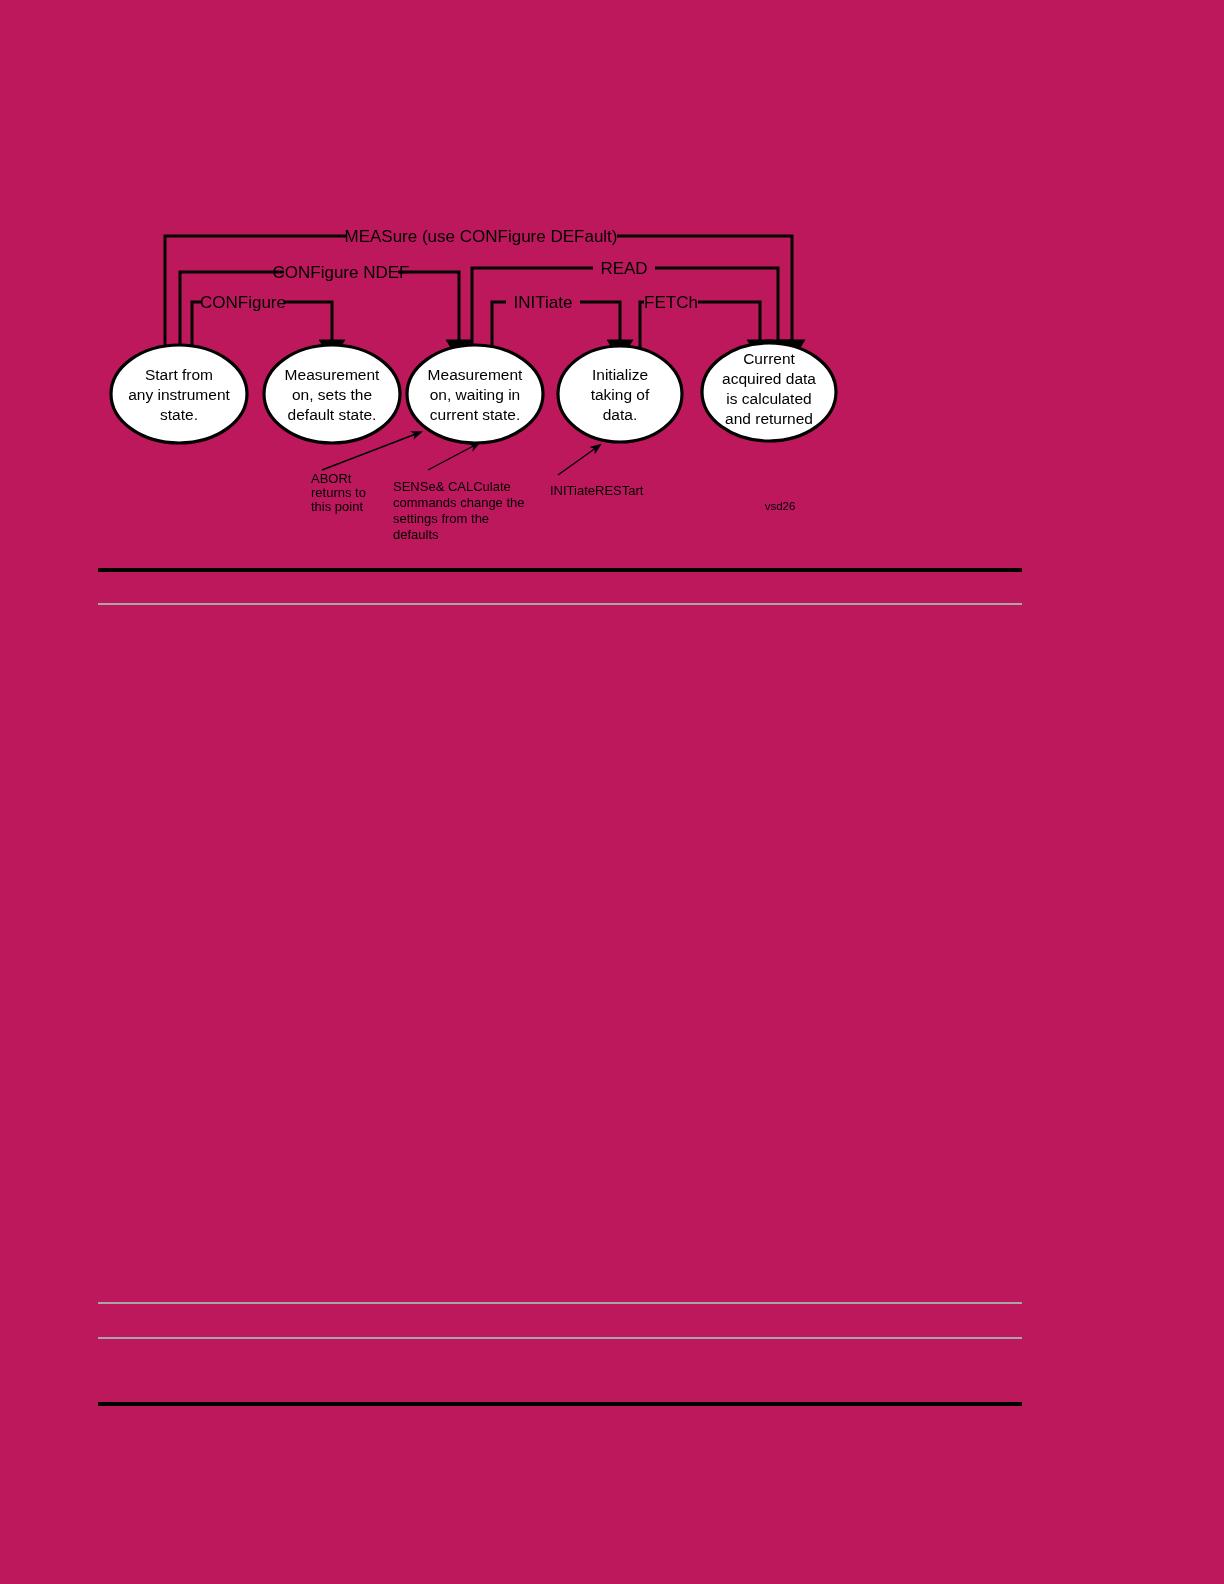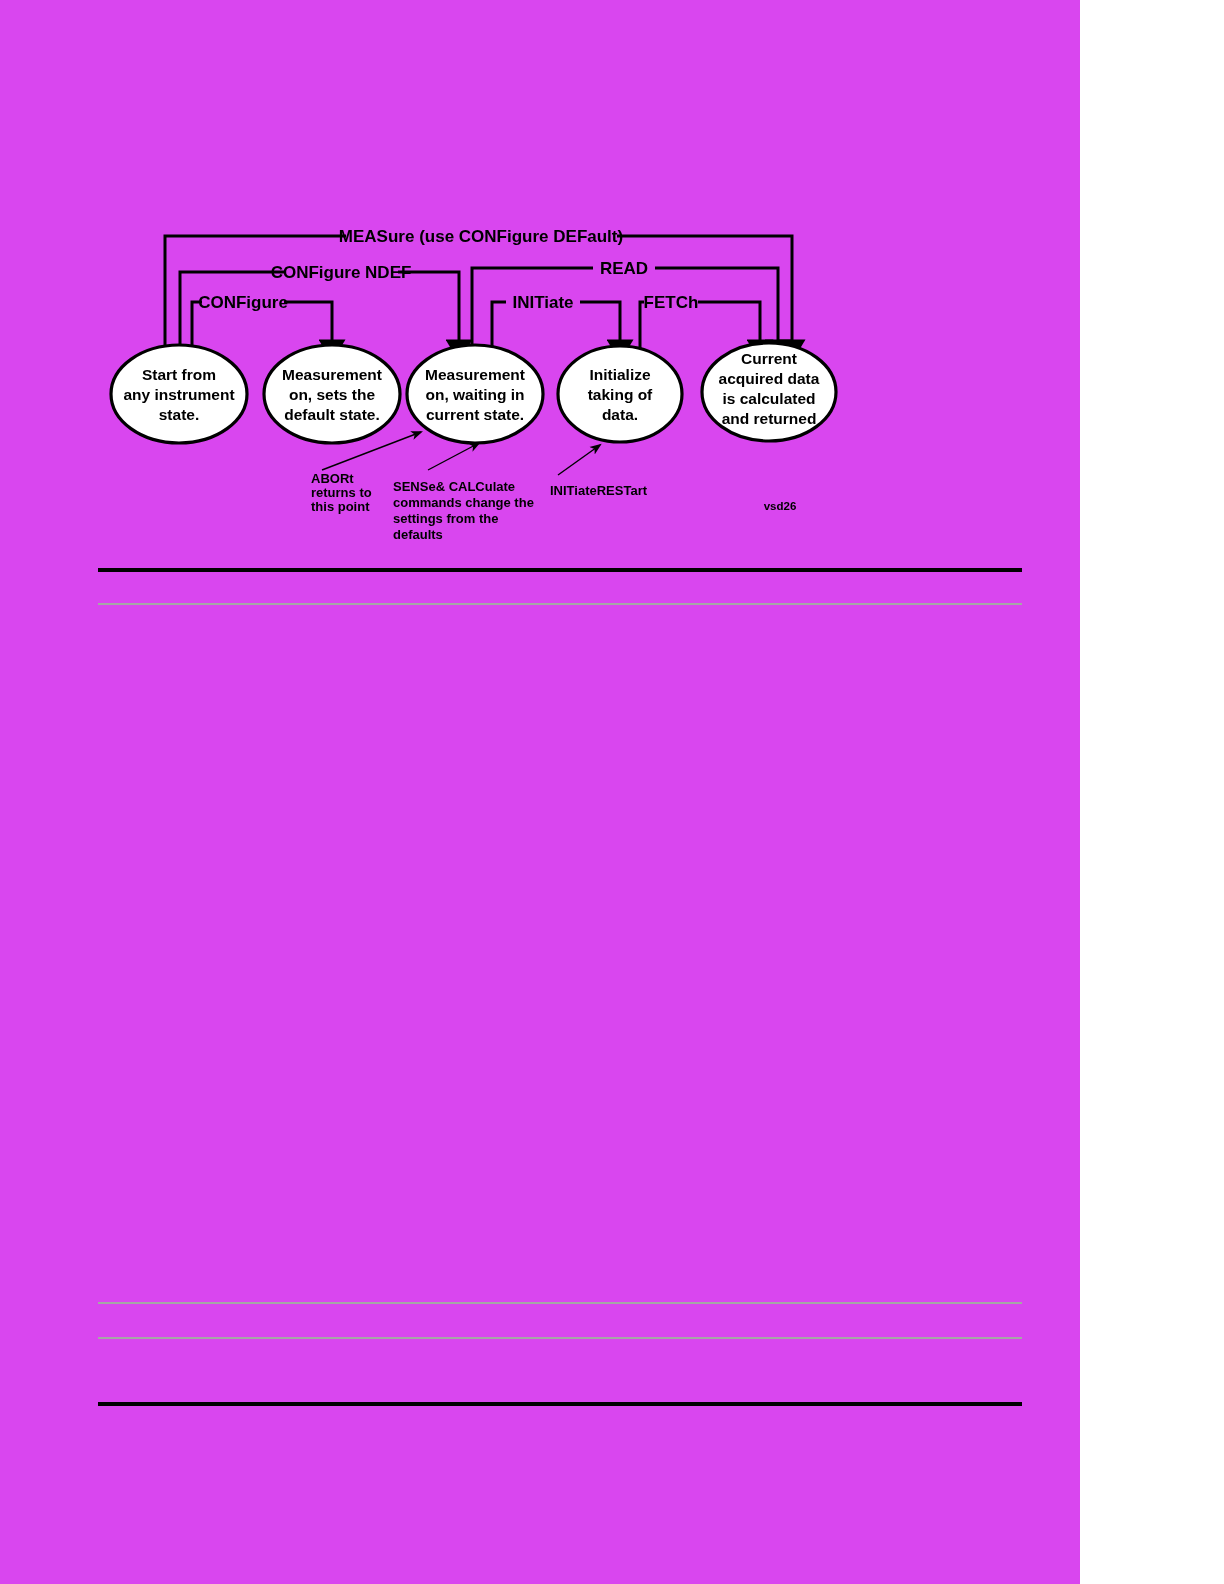--- a/index.html
+++ b/index.html
@@ -13,24 +13,23 @@
     height: 1584px;
     position: relative;
     font-family: "Liberation Sans", sans-serif;
     color: #000000;
     overflow: hidden;
   }
   .page {
     position: absolute;
     left: 0;
     top: 0;
-    width: 1080px;
+    width: 1224px;
     height: 1584px;
-    background: #d946ef;
-    font-weight: bold;
+    background: #be185d;
   }
   .figure-area {
     position: absolute;
     left: 98px;
     top: 200px;
     width: 930px;
     height: 360px;
   }
   .figure-svg {
     display: block;

